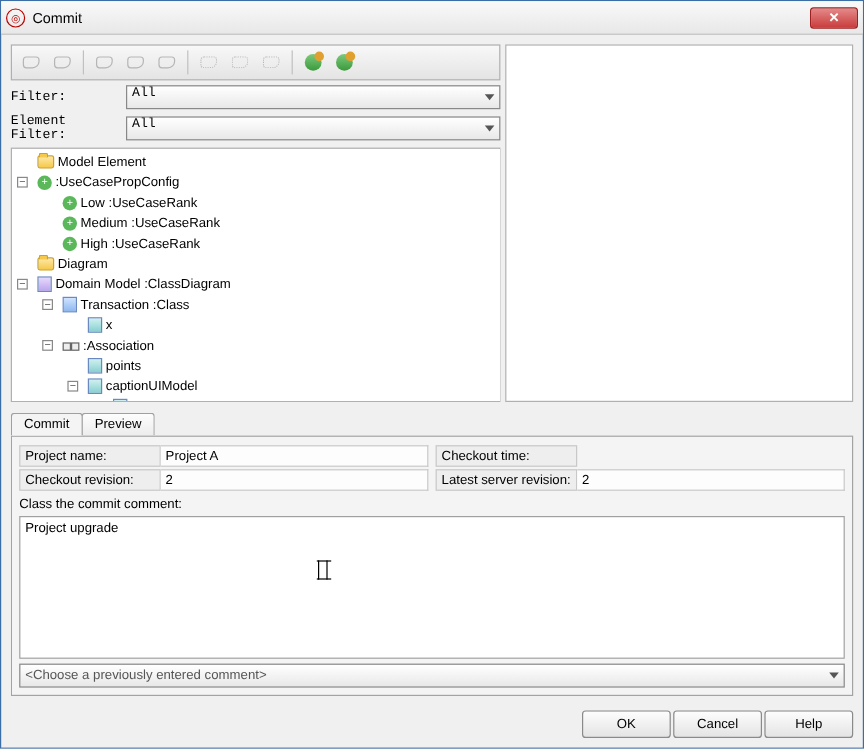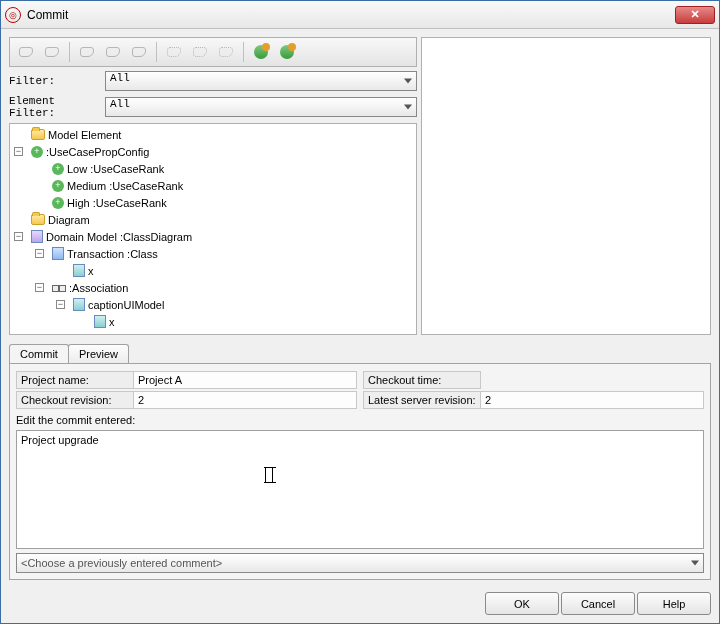--- a/index.html
+++ b/index.html
@@ -341,20 +341,27 @@
             <span class="doc-icon teal"></span>
             <span>x</span>
           </div>
           <div class="tree-item">
             <span class="ind"></span>
               <span class="ind">
                 <span class="expander">−</span>
               </span>
             <span class="assoc-icon"></span>
             <span>:Association</span>
+          </div>
+          <div class="tree-item">
+            <span class="ind"></span>
+              <span class="ind"></span>
+              <span class="ind"></span>
+            <span class="doc-icon teal"></span>
+            <span>points</span>
           </div>
           <div class="tree-item">
             <span class="ind"></span>
               <span class="ind"></span>
               <span class="ind">
                 <span class="expander">−</span>
               </span>
             <span class="doc-icon teal"></span>
             <span>captionUIModel</span>
           </div>
@@ -392,21 +399,21 @@
           <div class="info-col">
             <div class="info-row">
               <div class="lbl">Checkout time:</div>
             </div>
             <div class="info-row">
               <div class="lbl">Latest server revision:</div>
               <div class="val">2</div>
             </div>
           </div>
         </div>
-        <div class="edit-label">Edit the commit entered:</div>
+        <div class="edit-label">Class the commit comment:</div>
         <div class="comment-box">
           <span>Project upgrade</span>
           <span class="caret-ibeam"></span>
         </div>
         <div class="prev-combo">
           <span>&lt;Choose a previously entered comment&gt;</span>
           <span class="arrow"></span>
         </div>
       </div>
     </div>

